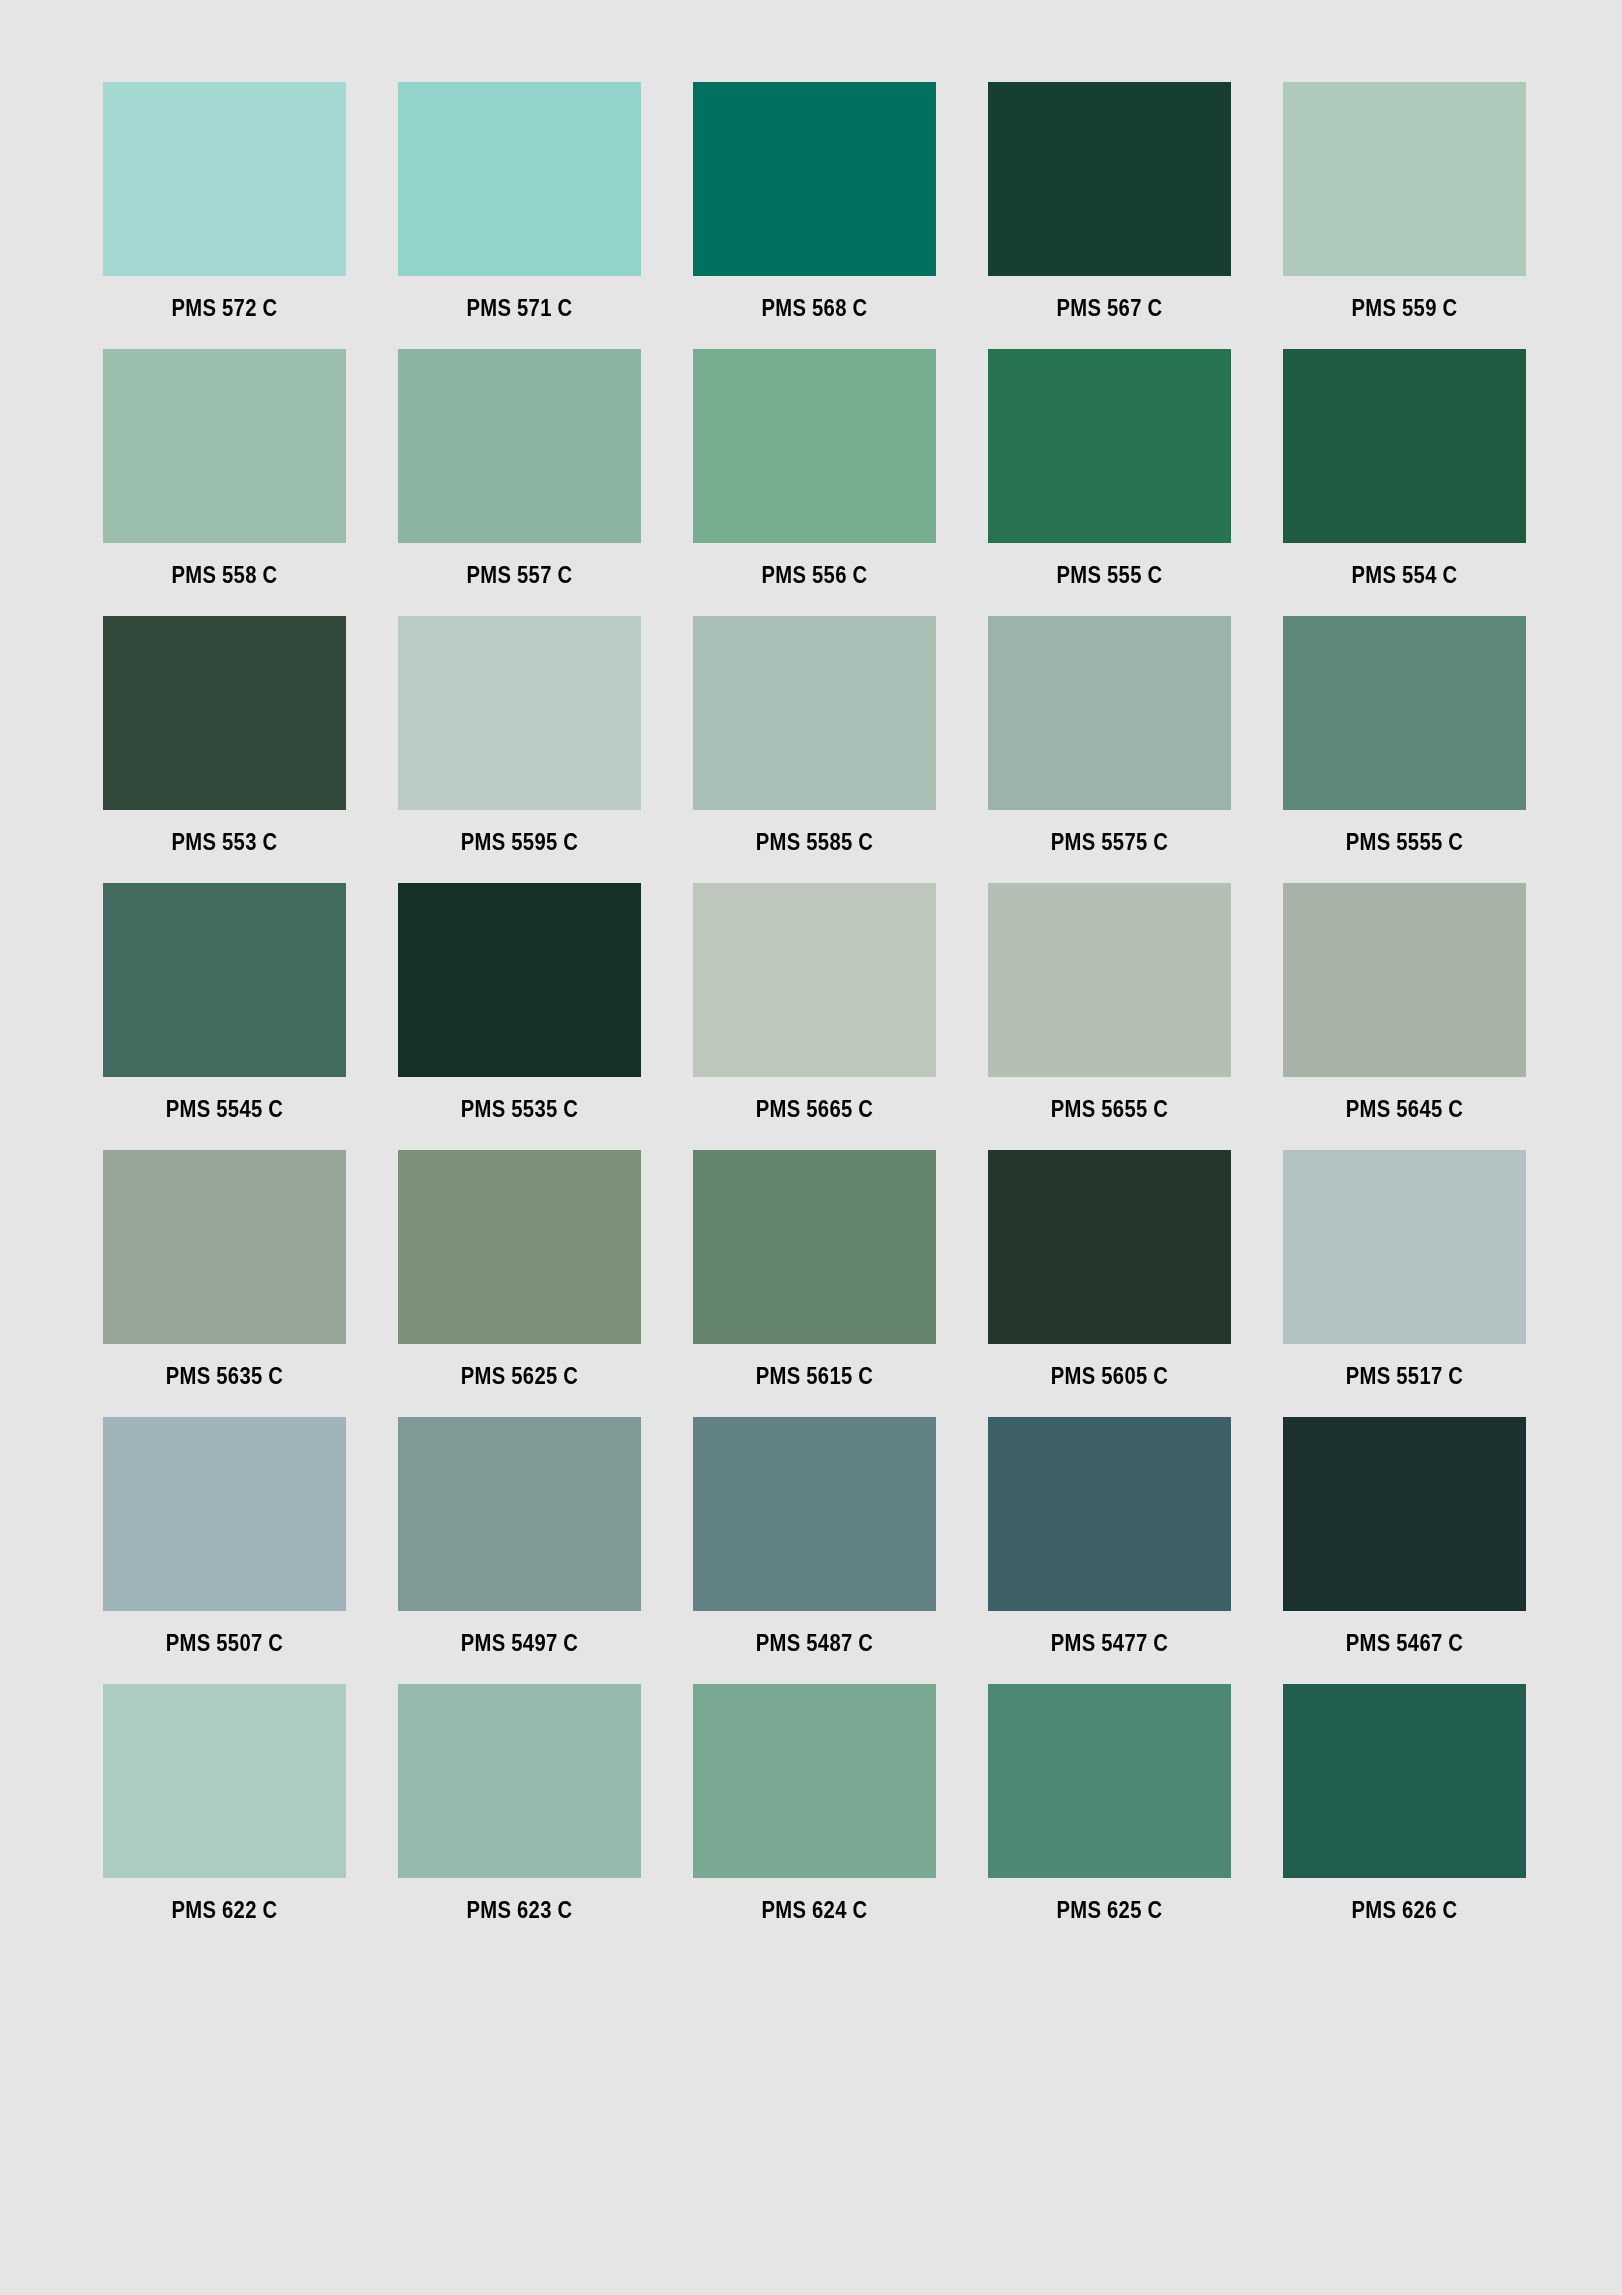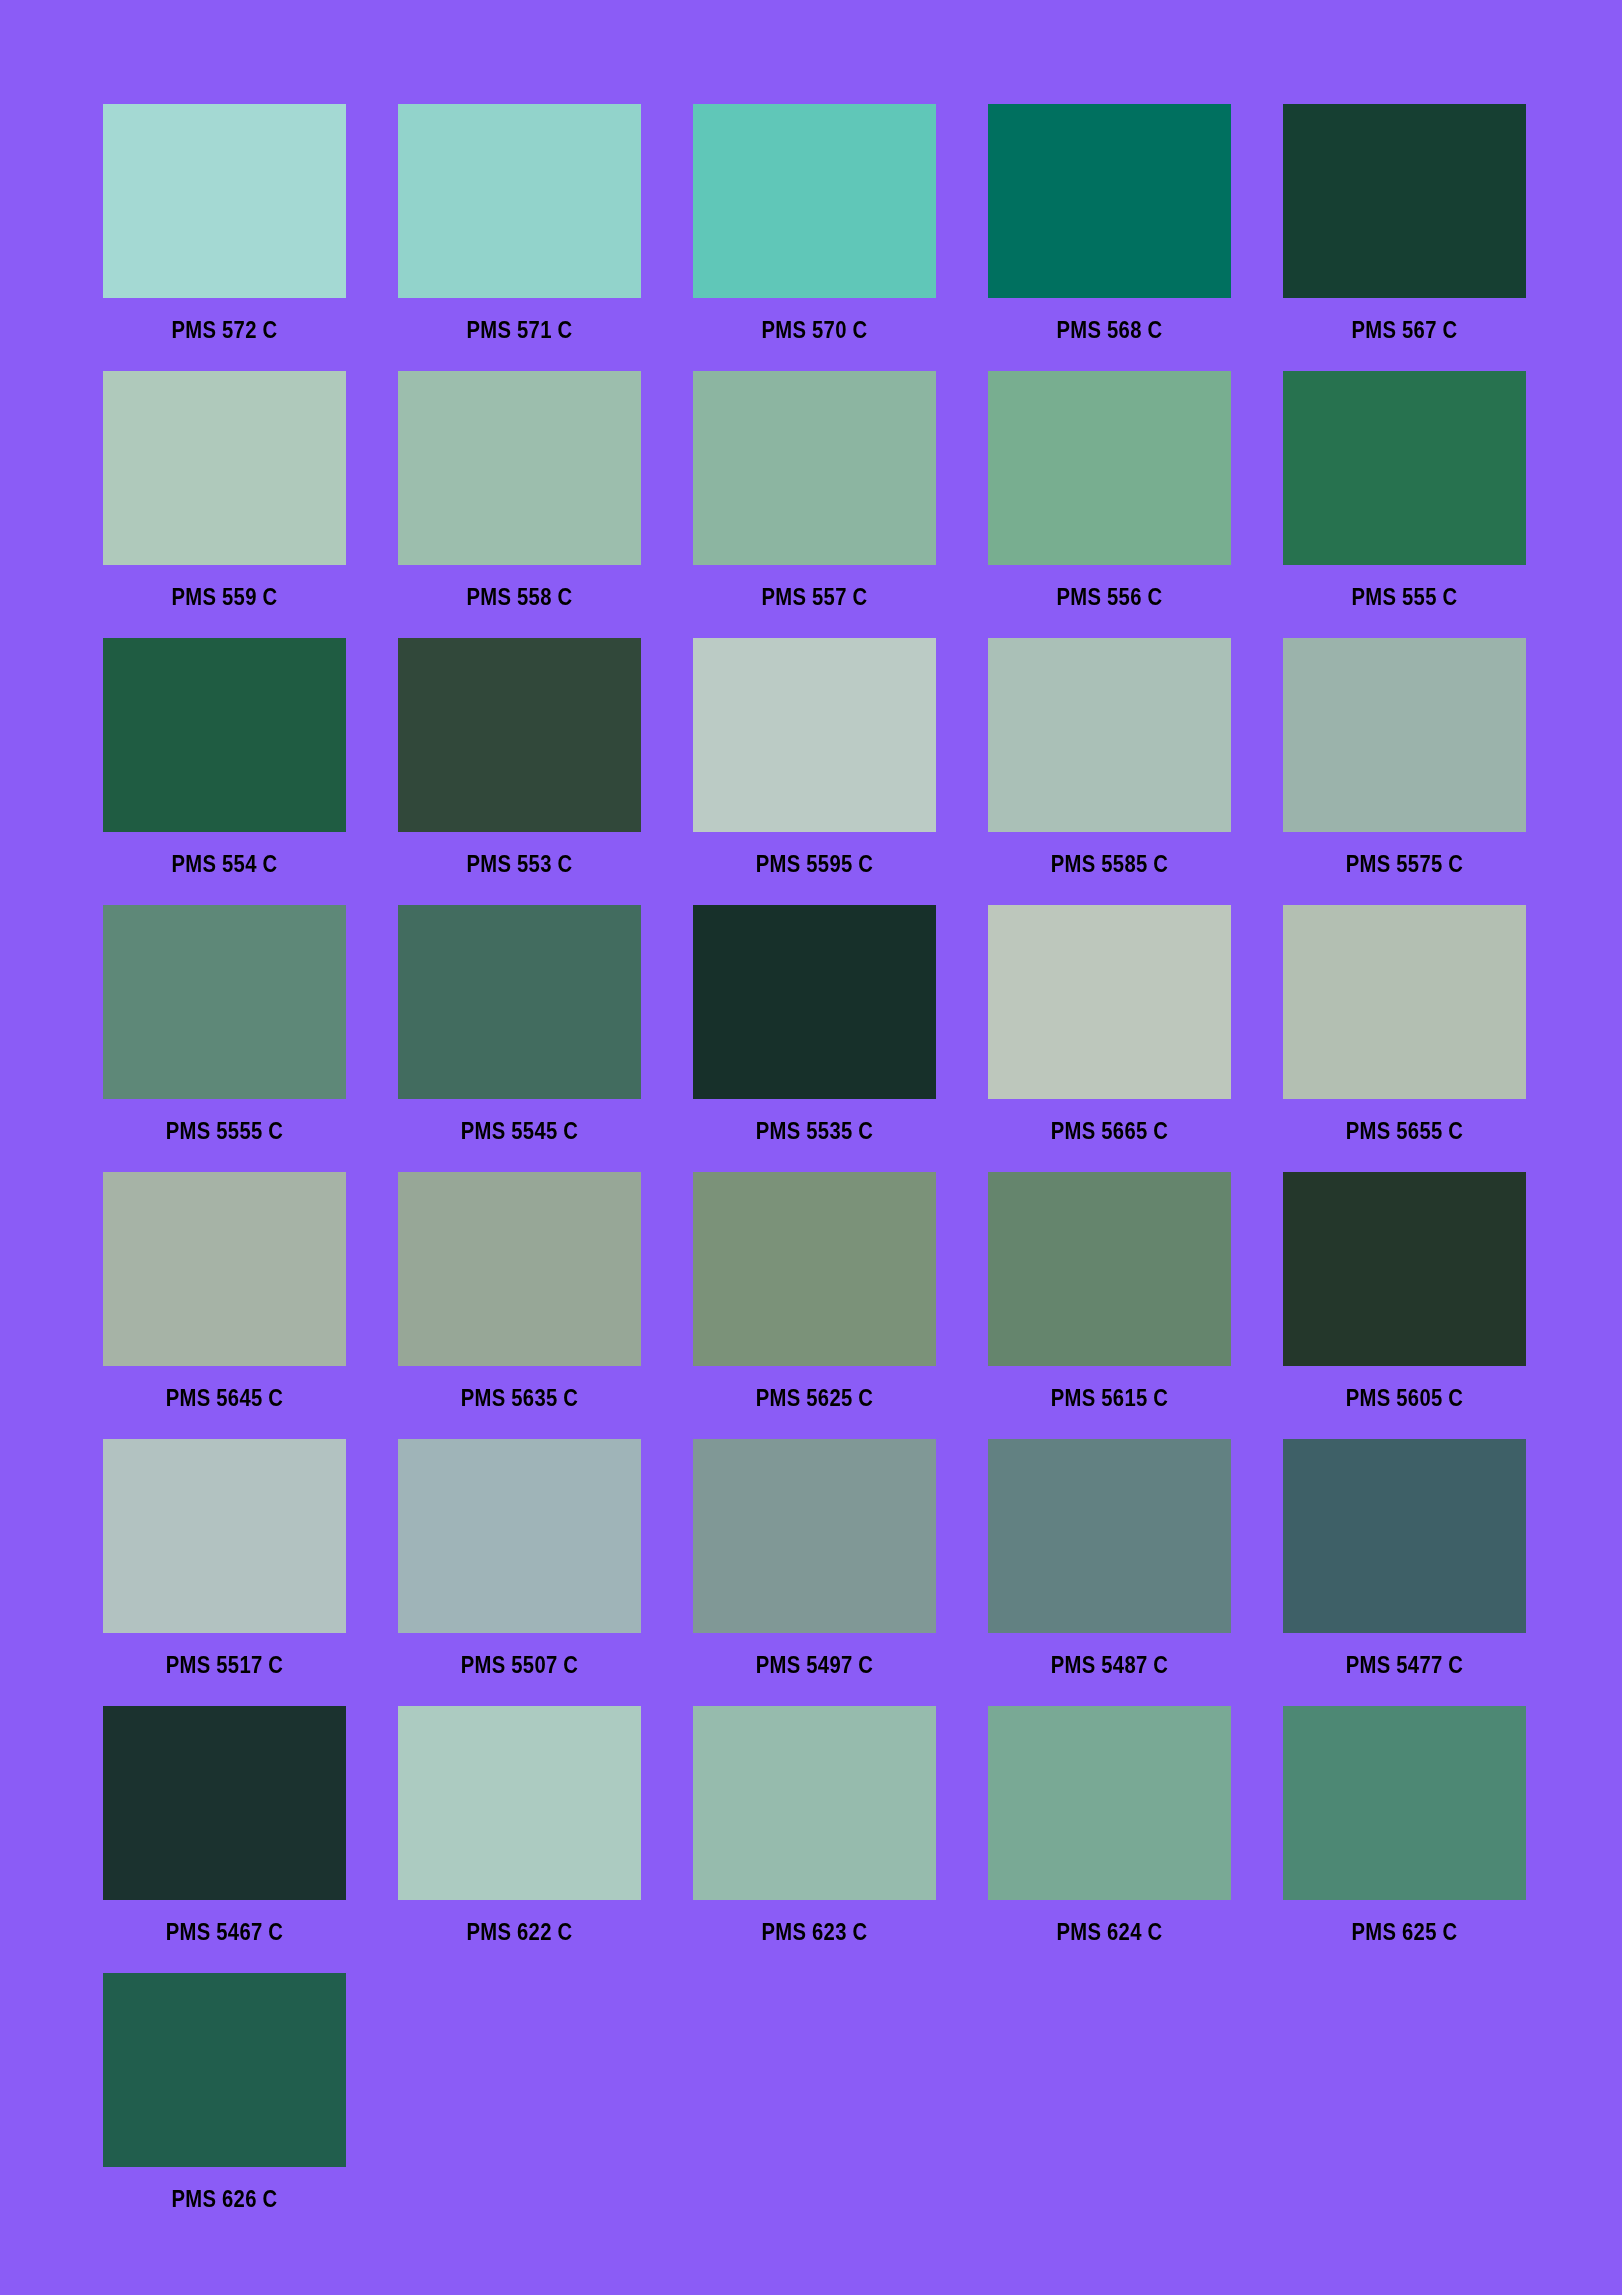--- a/index.html
+++ b/index.html
@@ -11,23 +11,23 @@
   body {
     width: 1622px;
     height: 2295px;
     font-family: "Liberation Sans", "DejaVu Sans", sans-serif;
     overflow: hidden;
   }
   #sheet {
     position: relative;
     width: 1622px;
     height: 2295px;
-    background: #8b5cf6;
+    background: #e5e5e5;
     box-sizing: border-box;
-    padding-top: 104px;
+    padding-top: 82px;
     padding-left: 103px;
     padding-right: 103px;
   }
   #swatch-grid {
     display: grid;
     grid-template-columns: repeat(5, 243px);
     grid-template-rows: repeat(8, 267px);
     column-gap: 52px;
     row-gap: 0px;
   }
@@ -65,24 +65,20 @@
   <div id="swatch-grid">
       <div class="swatch-cell">
         <div class="swatch-chip" style="background-color: rgb(164, 217, 211);"></div>
         <div class="swatch-label">PMS 572 C</div>
       </div>
       <div class="swatch-cell">
         <div class="swatch-chip" style="background-color: rgb(146, 211, 203);"></div>
         <div class="swatch-label">PMS 571 C</div>
       </div>
       <div class="swatch-cell">
-        <div class="swatch-chip" style="background-color: rgb(96, 199, 184);"></div>
-        <div class="swatch-label">PMS 570 C</div>
-      </div>
-      <div class="swatch-cell">
         <div class="swatch-chip" style="background-color: rgb(0, 112, 95);"></div>
         <div class="swatch-label">PMS 568 C</div>
       </div>
       <div class="swatch-cell">
         <div class="swatch-chip" style="background-color: rgb(22, 63, 50);"></div>
         <div class="swatch-label">PMS 567 C</div>
       </div>
       <div class="swatch-cell">
         <div class="swatch-chip" style="background-color: rgb(175, 201, 187);"></div>
         <div class="swatch-label">PMS 559 C</div>

